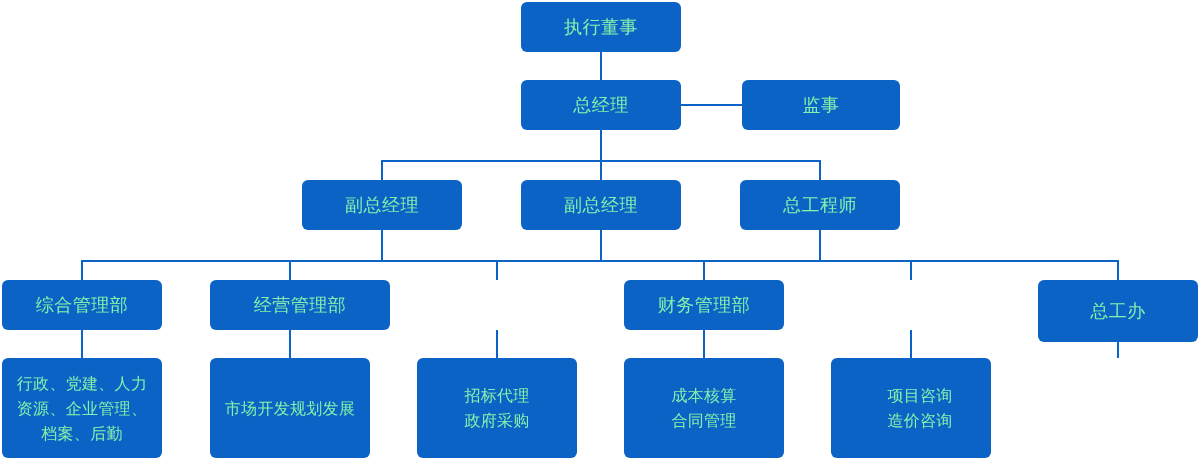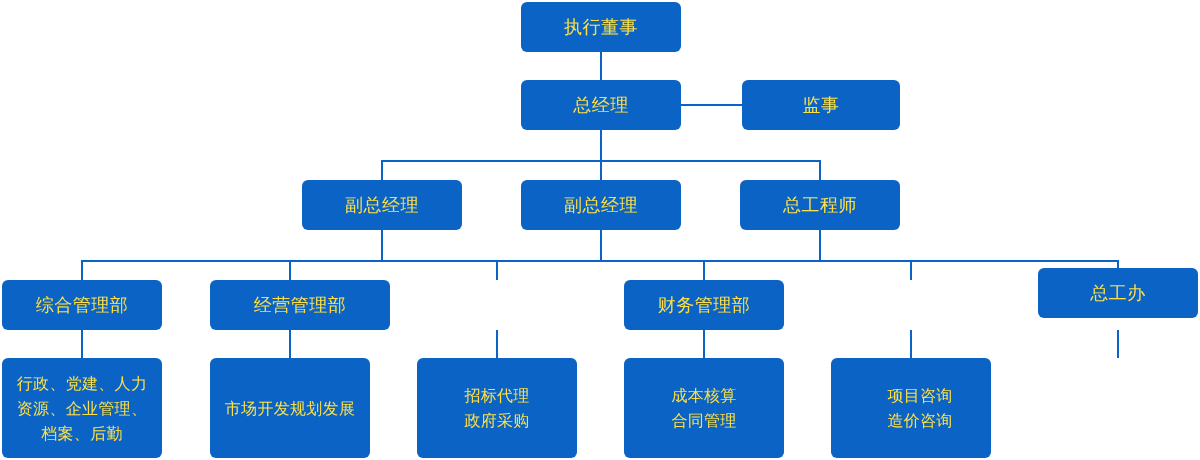--- a/index.html
+++ b/index.html
@@ -14,21 +14,21 @@
     position: relative;
     width: 1200px;
     height: 460px;
     background: #ffffff;
     overflow: hidden;
   }
   .node {
     position: absolute;
     background: #0b63c5;
     border-radius: 6px;
-    color: #fde047;
+    color: #86efac;
     display: flex;
     align-items: center;
     justify-content: center;
     text-align: center;
     box-sizing: border-box;
     z-index: 2;
   }
   .node .label {
     display: block;
     width: 100%;
@@ -117,21 +117,21 @@
 
   <div class="node dept" style="left: 2px; top: 280px; width: 160px; height: 50px; background: rgb(11, 99, 197);">
     <span class="label">综合管理部</span>
   </div>
   <div class="node dept" style="left: 210px; top: 280px; width: 180px; height: 50px; background: rgb(11, 99, 197);">
     <span class="label">经营管理部</span>
   </div>
   <div class="node dept" style="left: 624px; top: 280px; width: 160px; height: 50px; background: rgb(11, 99, 197);">
     <span class="label">财务管理部</span>
   </div>
-  <div class="node dept" style="left: 1038px; top: 268px; width: 160px; height: 50px; background: rgb(11, 99, 197);">
+  <div class="node dept" style="left: 1038px; top: 280px; width: 160px; height: 62px; background: rgb(11, 99, 197);">
     <span class="label">总工办</span>
   </div>
 
   <div class="node leaf" style="left: 2px; top: 358px; width: 160px; height: 100px; background: rgb(11, 99, 197);">
     <span class="label">行政、党建、人力
 资源、企业管理、
 档案、后勤</span>
   </div>
   <div class="node leaf" style="left: 417px; top: 358px; width: 160px; height: 100px; background: rgb(11, 99, 197);">
     <span class="label">招标代理

